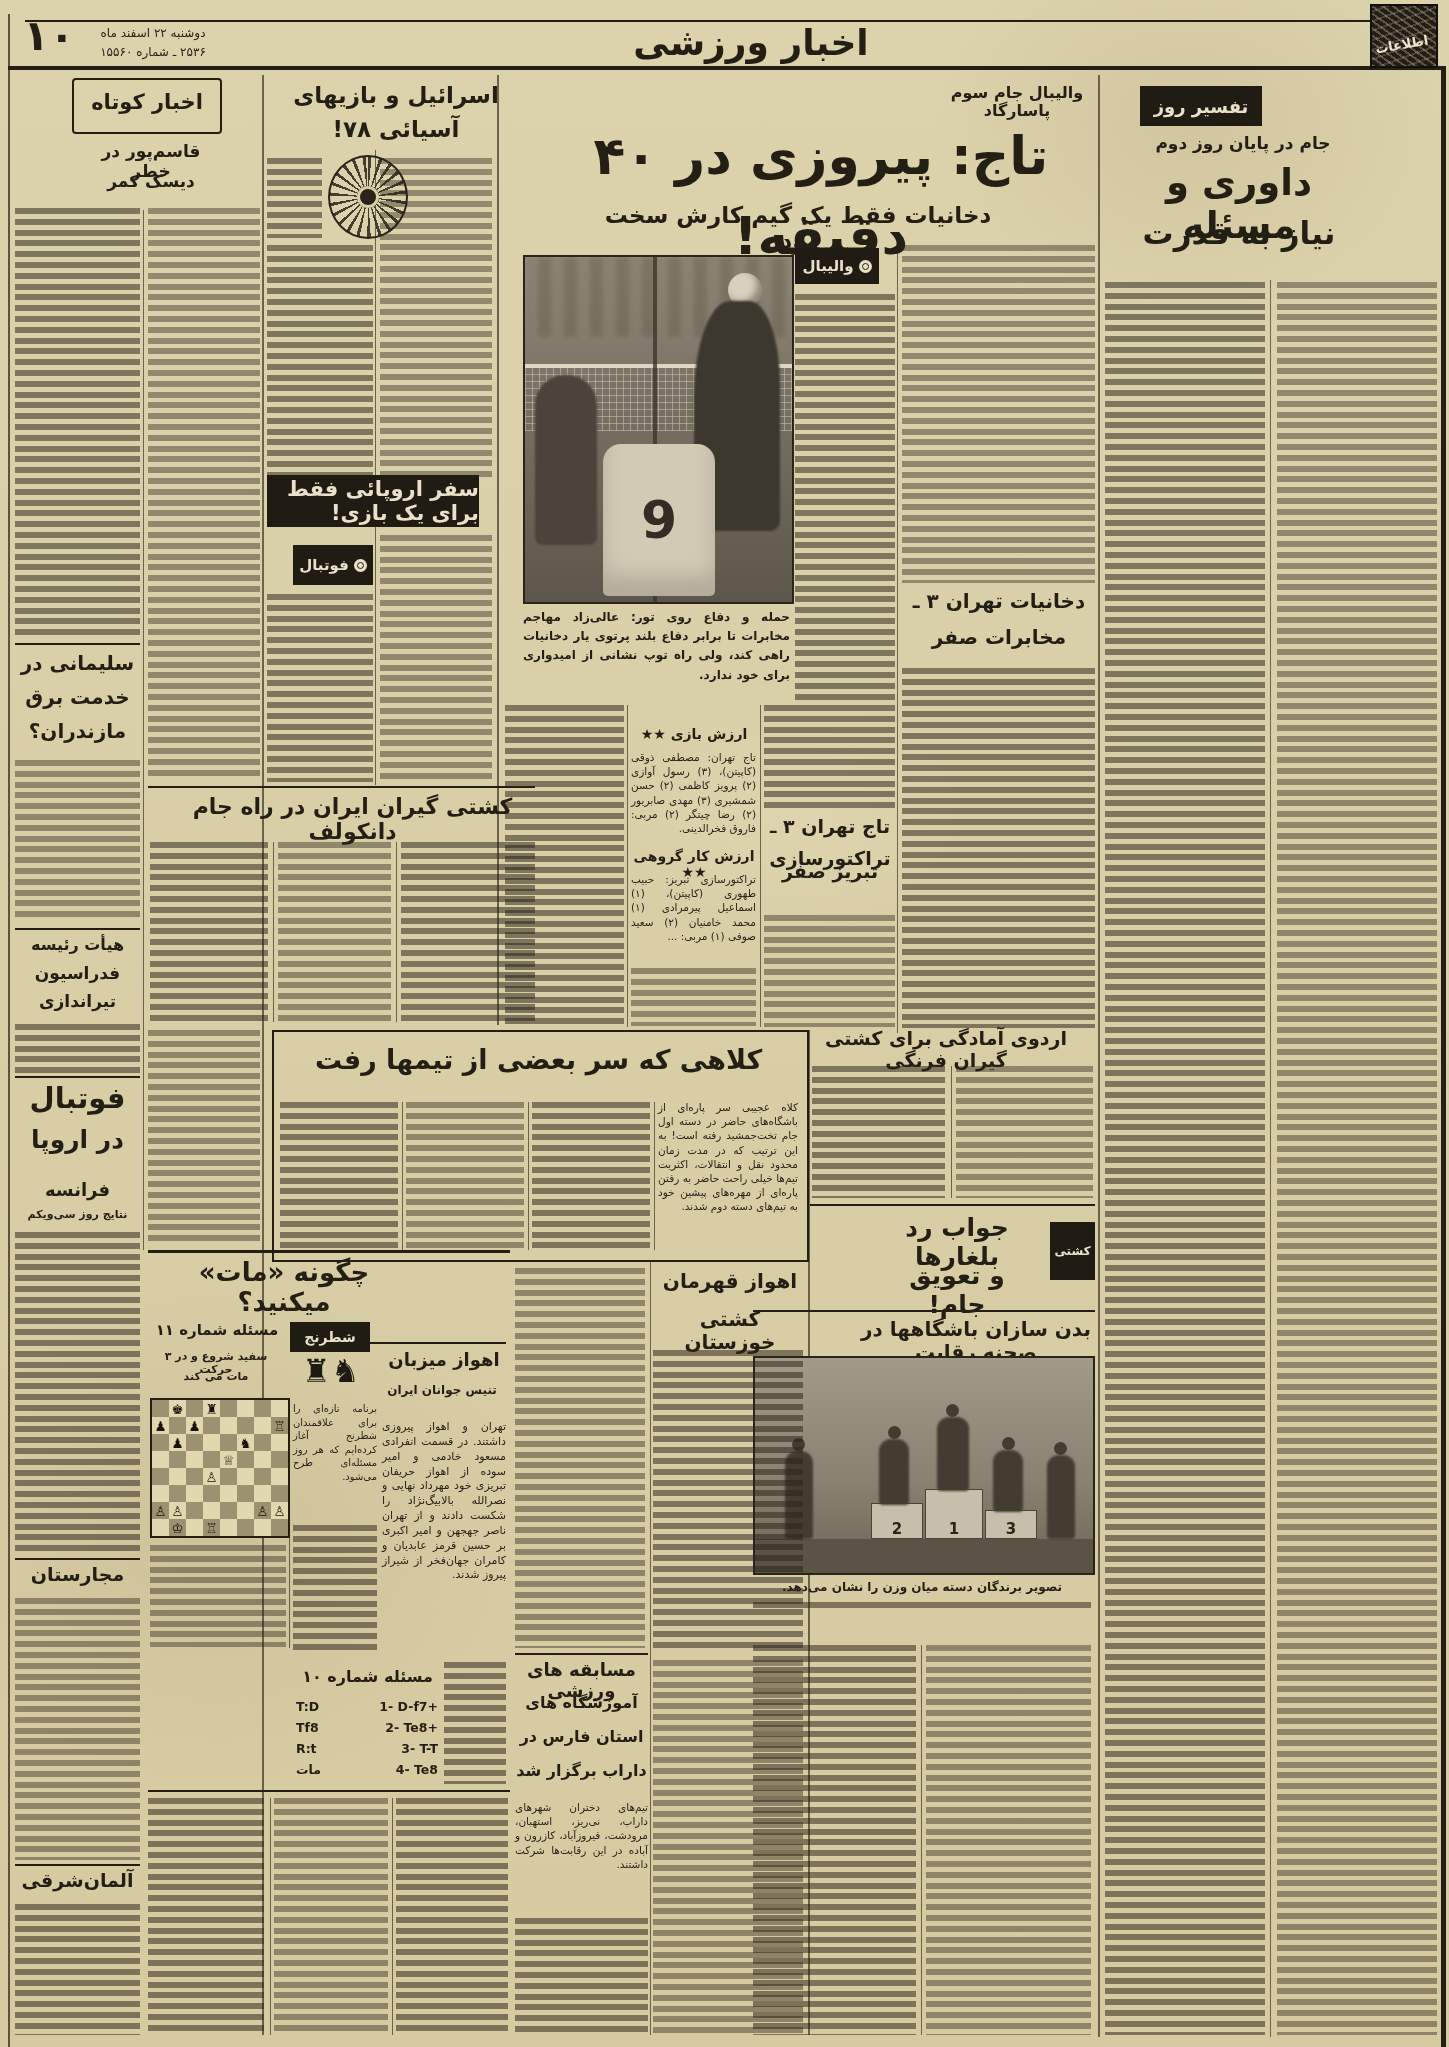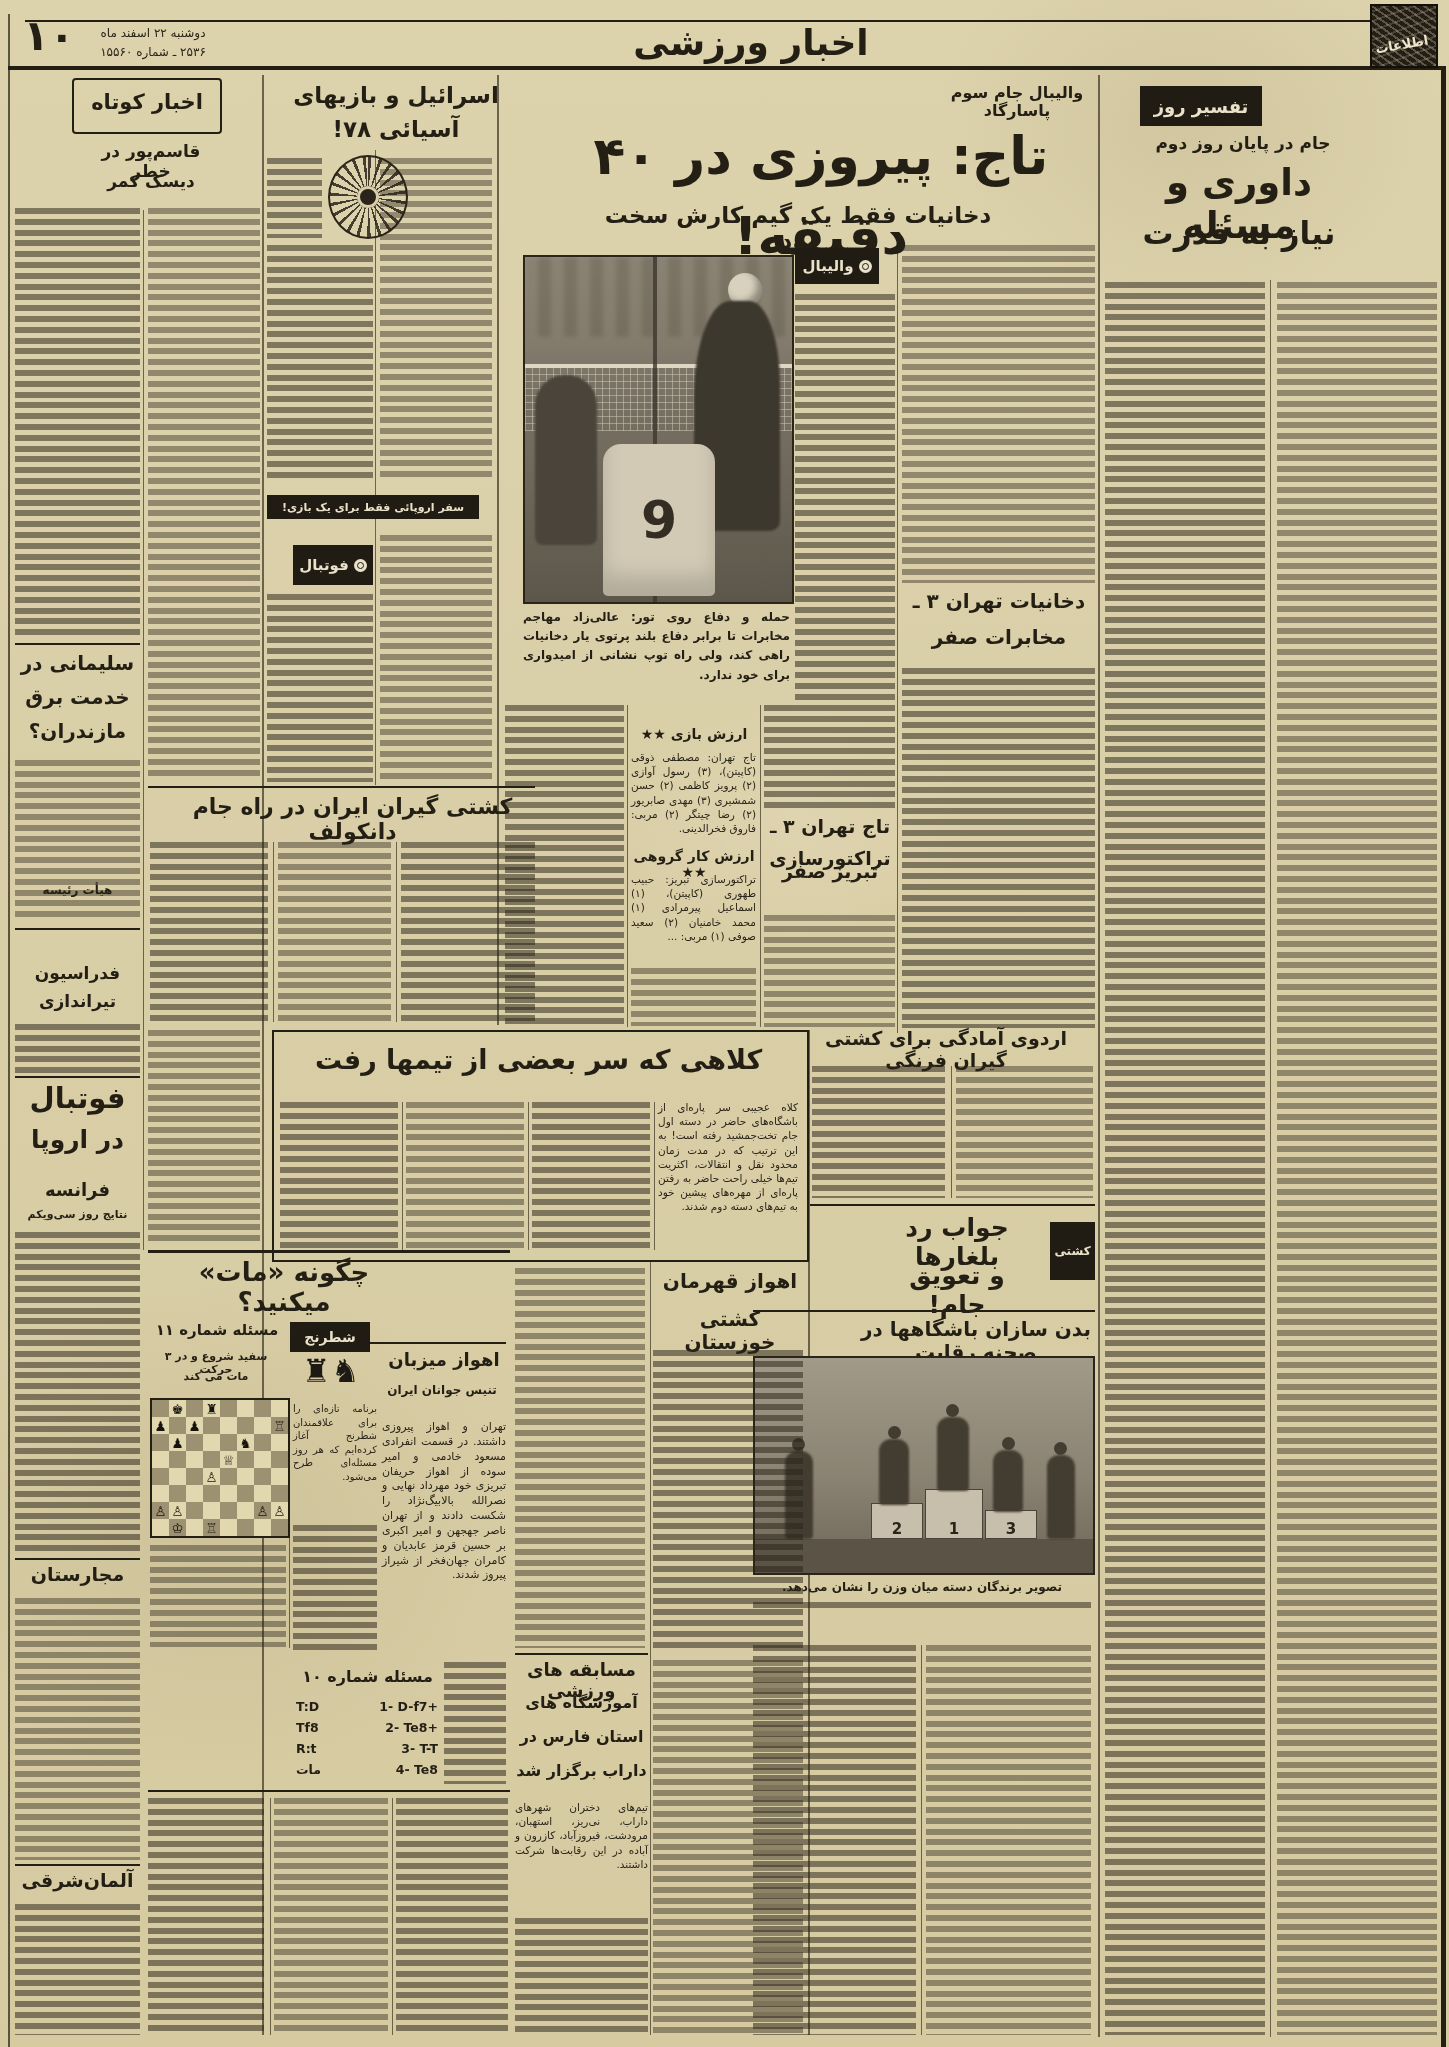--- a/index.html
+++ b/index.html
@@ -156,21 +156,21 @@
   <div class="h" style="left:86px;top:142px;width:130px;font-size:17px">قاسم‌پور در خطر</div>
   <div class="h" style="left:98px;top:172px;width:106px;font-size:17px">دیسک کمر</div>
 
   <div class="gk" style="left:15px;top:208px;width:125px;height:430px"></div>
   <div class="hr" style="left:15px;top:643px;width:125px;height:1.5px"></div>
   <div class="h" style="left:20px;top:652px;width:115px;font-size:20px">سلیمانی در</div>
   <div class="h" style="left:20px;top:686px;width:115px;font-size:20px">خدمت برق</div>
   <div class="h" style="left:20px;top:720px;width:115px;font-size:20px">مازندران؟</div>
   <div class="gk lt" style="left:15px;top:760px;width:125px;height:162px"></div>
   <div class="hr" style="left:15px;top:928px;width:125px;height:1.5px"></div>
-  <div class="h" style="left:20px;top:884px;width:115px;font-size:12px">هیأت رئیسه</div>
+  <div class="h" style="left:20px;top:936px;width:115px;font-size:16px">هیأت رئیسه</div>
   <div class="h" style="left:20px;top:964px;width:115px;font-size:17px">فدراسیون</div>
   <div class="h" style="left:20px;top:992px;width:115px;font-size:17px">تیراندازی</div>
   <div class="gk" style="left:15px;top:1024px;width:125px;height:50px"></div>
 
   <div class="hr" style="left:15px;top:1076px;width:125px;height:1.5px"></div>
   <div class="h" style="left:20px;top:1082px;width:115px;font-size:29px">فوتبال</div>
   <div class="h" style="left:20px;top:1126px;width:115px;font-size:25px">در اروپا</div>
   <div class="h" style="left:25px;top:1180px;width:105px;font-size:18px">فرانسه</div>
   <div class="note" style="left:18px;top:1208px;width:119px">نتایج روز سی‌ویکم</div>
   <div class="gk" style="left:15px;top:1232px;width:125px;height:322px"></div>
@@ -185,21 +185,21 @@
 
   <div class="h" style="left:290px;top:82px;width:212px;font-size:23px">اسرائیل و بازیهای</div>
   <div class="h" style="left:310px;top:116px;width:172px;font-size:23px">آسیائی ۷۸!</div>
   <div class="emblem" style="left:328px;top:155px;width:76px;height:80px">
       <div class="core"></div>
     </div>
   <div class="gk" style="left:267px;top:158px;width:55px;height:80px"></div>
   <div class="gk" style="left:267px;top:245px;width:106px;height:233px"></div>
   <div class="gk lt" style="left:380px;top:158px;width:112px;height:320px"></div>
 
-  <div class="badge" style="left:267px;top:495px;width:212px;height:24px;font-size:11px">سفر اروپائی فقط برای یک بازی!</div>
+  <div class="badge" style="left:267px;top:475px;width:212px;height:52px;font-size:21px">سفر اروپائی فقط برای یک بازی!</div>
   <div class="badge" style="left:293px;top:545px;width:80px;height:40px;font-size:15px">
     <span class="ballicon"></span>
     <span>فوتبال</span>
   </div>
   <div class="gk" style="left:267px;top:594px;width:106px;height:188px"></div>
   <div class="gk lt" style="left:380px;top:535px;width:112px;height:246px"></div>
 
   <div class="hr" style="left:148px;top:786px;width:387px;height:2px"></div>
   <div class="h" style="left:170px;top:794px;width:365px;font-size:22px">کشتی گیران ایران در راه جام دانکولف</div>
   <div class="gk" style="left:150px;top:842px;width:118px;height:180px"></div>

